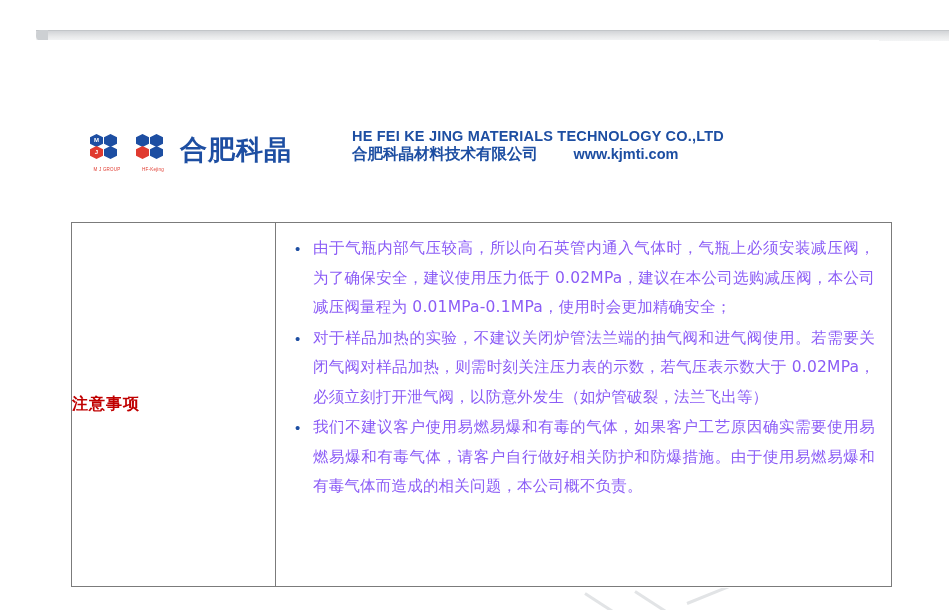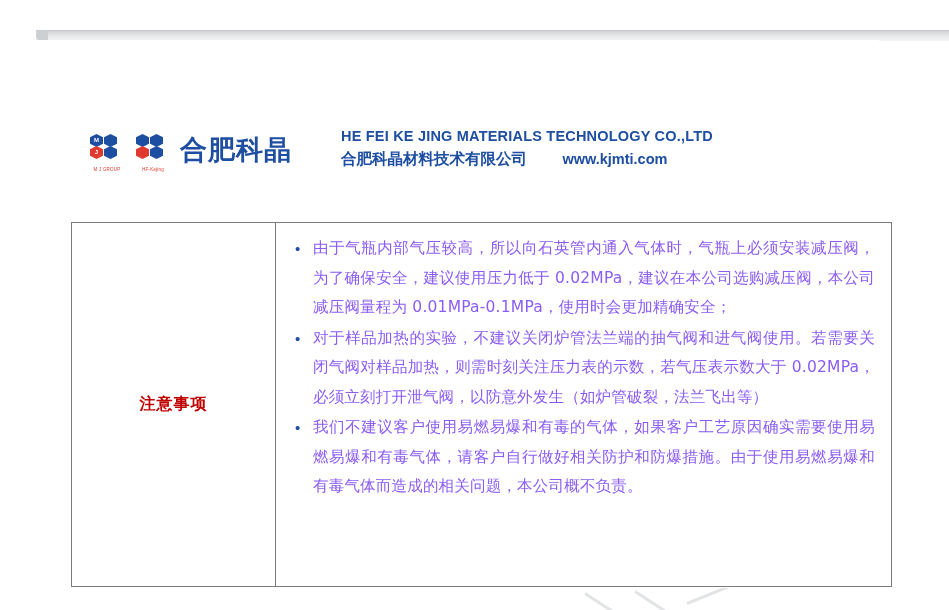--- a/index.html
+++ b/index.html
@@ -104,32 +104,31 @@
     top: 2px;
     font-size: 27px;
     font-weight: bold;
     color: #1d4ea2;
     letter-spacing: 1px;
     white-space: nowrap;
     font-family: "DejaVu Sans", sans-serif;
   }
   .header-text {
     position: absolute;
-    left: 253px;
+    left: 264px;
     top: 0;
   }
   .hdr-line1 {
     font-size: 14.5px;
     font-weight: bold;
     color: #1d4ea2;
     letter-spacing: 0.2px;
     white-space: nowrap;
   }
   .hdr-line2 {
-    margin-top: 5px;
     font-size: 15.5px;
     font-weight: bold;
     color: #1d4ea2;
     white-space: nowrap;
     font-family: "DejaVu Sans", sans-serif;
   }
   .hdr-line2 .url {
     margin-left: 30px;
     font-family: "Liberation Sans", sans-serif;
     font-size: 14.5px;
@@ -144,21 +143,20 @@
     border: 1px solid #7b7b7b;
     box-sizing: border-box;
     display: flex;
   }
   .cell-label {
     width: 204px;
     box-sizing: border-box;
     border-right: 1px solid #7b7b7b;
     display: flex;
     align-items: center;
-    justify-content: center;
   }
   .cell-label-text {
     font-size: 16px;
     font-weight: bold;
     color: #c00000;
     letter-spacing: 1px;
     font-family: "DejaVu Sans", sans-serif;
   }
   .cell-body {
     flex: 1;

